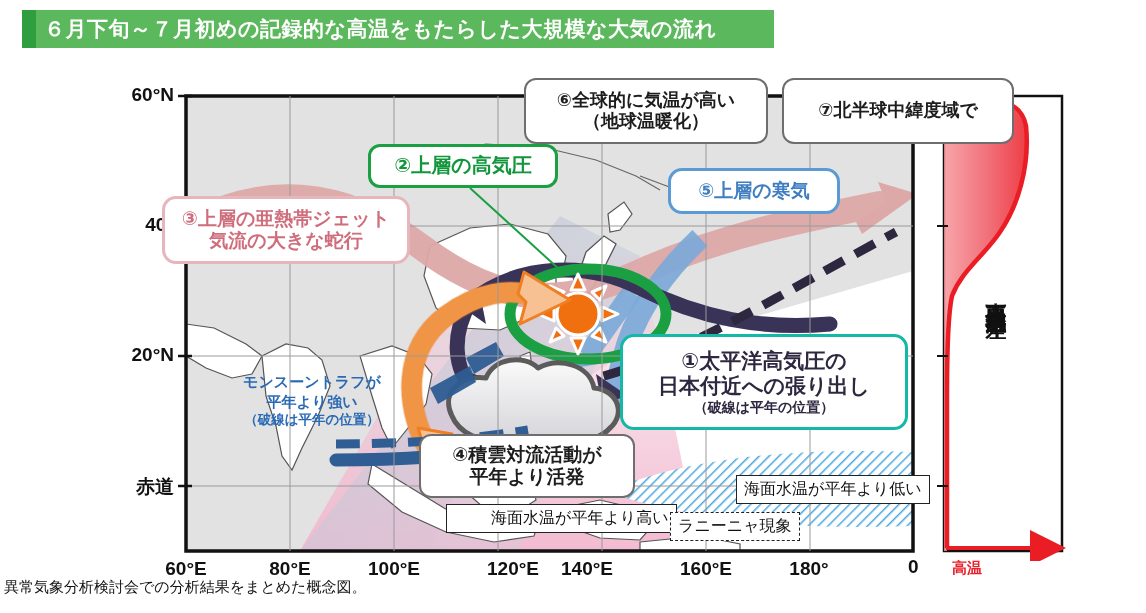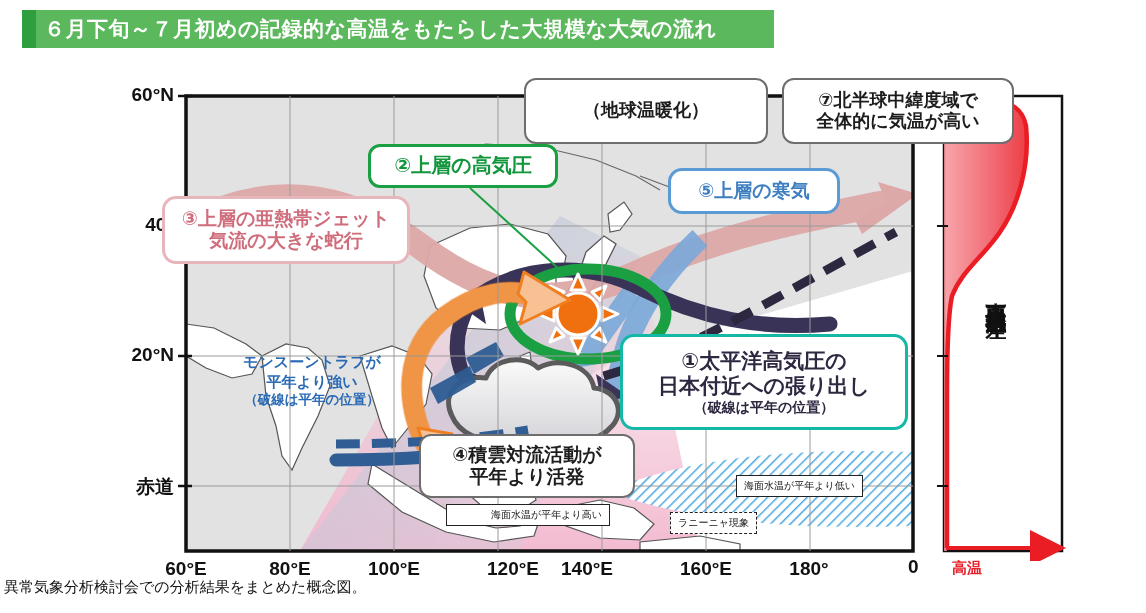--- a/index.html
+++ b/index.html
@@ -46,21 +46,21 @@
   .callout .sub{font-size:14px;display:block;}
   .c-dark{border:3px solid #14b8a6;border-radius:14px;color:#2e2740;}
   .c-gray{border:2.5px solid #6e6e6e;border-radius:12px;color:#1d1d1d;}
   .c-green{border:3px solid #1aa043;border-radius:12px;color:#12963c;}
   .c-pink{border:3px solid #e7b6bc;border-radius:14px;color:#cf6d7c;}
   .c-blue{border:3px solid #5b9bd5;border-radius:14px;color:#3f7fc1;}
 
   
   .boxlabel{
     position:absolute;background:#ffffff;border:1.5px solid #222;
-    font-size:10px;color:#111;padding:3px 7px;white-space:nowrap;
+    font-size:16px;color:#111;padding:3px 7px;white-space:nowrap;
     box-sizing:border-box;
   }
   .boxlabel.dashed{border:1.6px dashed #222;}
 
   
   .bluetext{
     position:absolute;color:#2a6ab5;font-weight:bold;font-size:15px;
     text-align:center;line-height:1.3;white-space:nowrap;
   }
   .bluetext .small{font-size:13.5px;}
@@ -293,26 +293,26 @@
   <div class="axis-label" style="left:457px;top:502px;width:82px;text-align:right;">120°E</div>
   <div class="axis-label" style="left:561px;top:502px;width:82px;text-align:left;">140°E</div>
   <div class="axis-label" style="left:665px;top:502px;width:82px;text-align:center;">160°E</div>
   <div class="axis-label" style="left:772px;top:502px;width:74px;text-align:center;">180°</div>
 
   <div id="panel-title" style="left:982px;top:230px;">東西平均気温平年差</div>
   <div id="panel-zero" style="left:908px;top:500px;">0</div>
   <div id="panel-hot" style="left:952px;top:503px;">高温</div>
 
   <div class="callout c-gray" style="left:524px;top:22px;width:244px;height:66px;font-size:18px;">
+    <span>⑥全球的に気温が高い</span>
     <span>（地球温暖化）</span>
   </div>
 
   <div class="callout c-gray" style="left:782px;top:22px;width:232px;height:66px;font-size:18px;">
     <span>⑦北半球中緯度域で</span>
-    <span>全体的に気温が高い</span>
   </div>
 
   <div class="callout c-green" style="left:368px;top:88px;width:190px;height:44px;font-size:20px;">
     <span>②上層の高気圧</span>
   </div>
 
   <div class="callout c-blue" style="left:668px;top:112px;width:172px;height:46px;font-size:19px;">
     <span>⑤上層の寒気</span>
   </div>
 
@@ -325,21 +325,21 @@
     <span>①太平洋高気圧の</span>
     <span>日本付近への張り出し</span>
     <span class="sub">（破線は平年の位置）</span>
   </div>
 
   <div class="callout c-gray" style="left:419px;top:378px;width:216px;height:64px;font-size:19px;">
     <span>④積雲対流活動が</span>
     <span>平年より活発</span>
   </div>
 
-  <div class="bluetext" style="left:212px;top:296px;width:200px;">
+  <div class="bluetext" style="left:212px;top:316px;width:200px;">
     <div>モンスーントラフが</div>
     <div>平年より強い</div>
     <div class="small">（破線は平年の位置）</div>
   </div>
 
   <div class="boxlabel" style="left:446px;top:448px;padding-left:44px;">海面水温が平年より高い</div>
 
   <div class="boxlabel" style="left:736px;top:419px;">海面水温が平年より低い</div>
 
   <div class="boxlabel dashed" style="left:670px;top:456px;">ラニーニャ現象</div>

